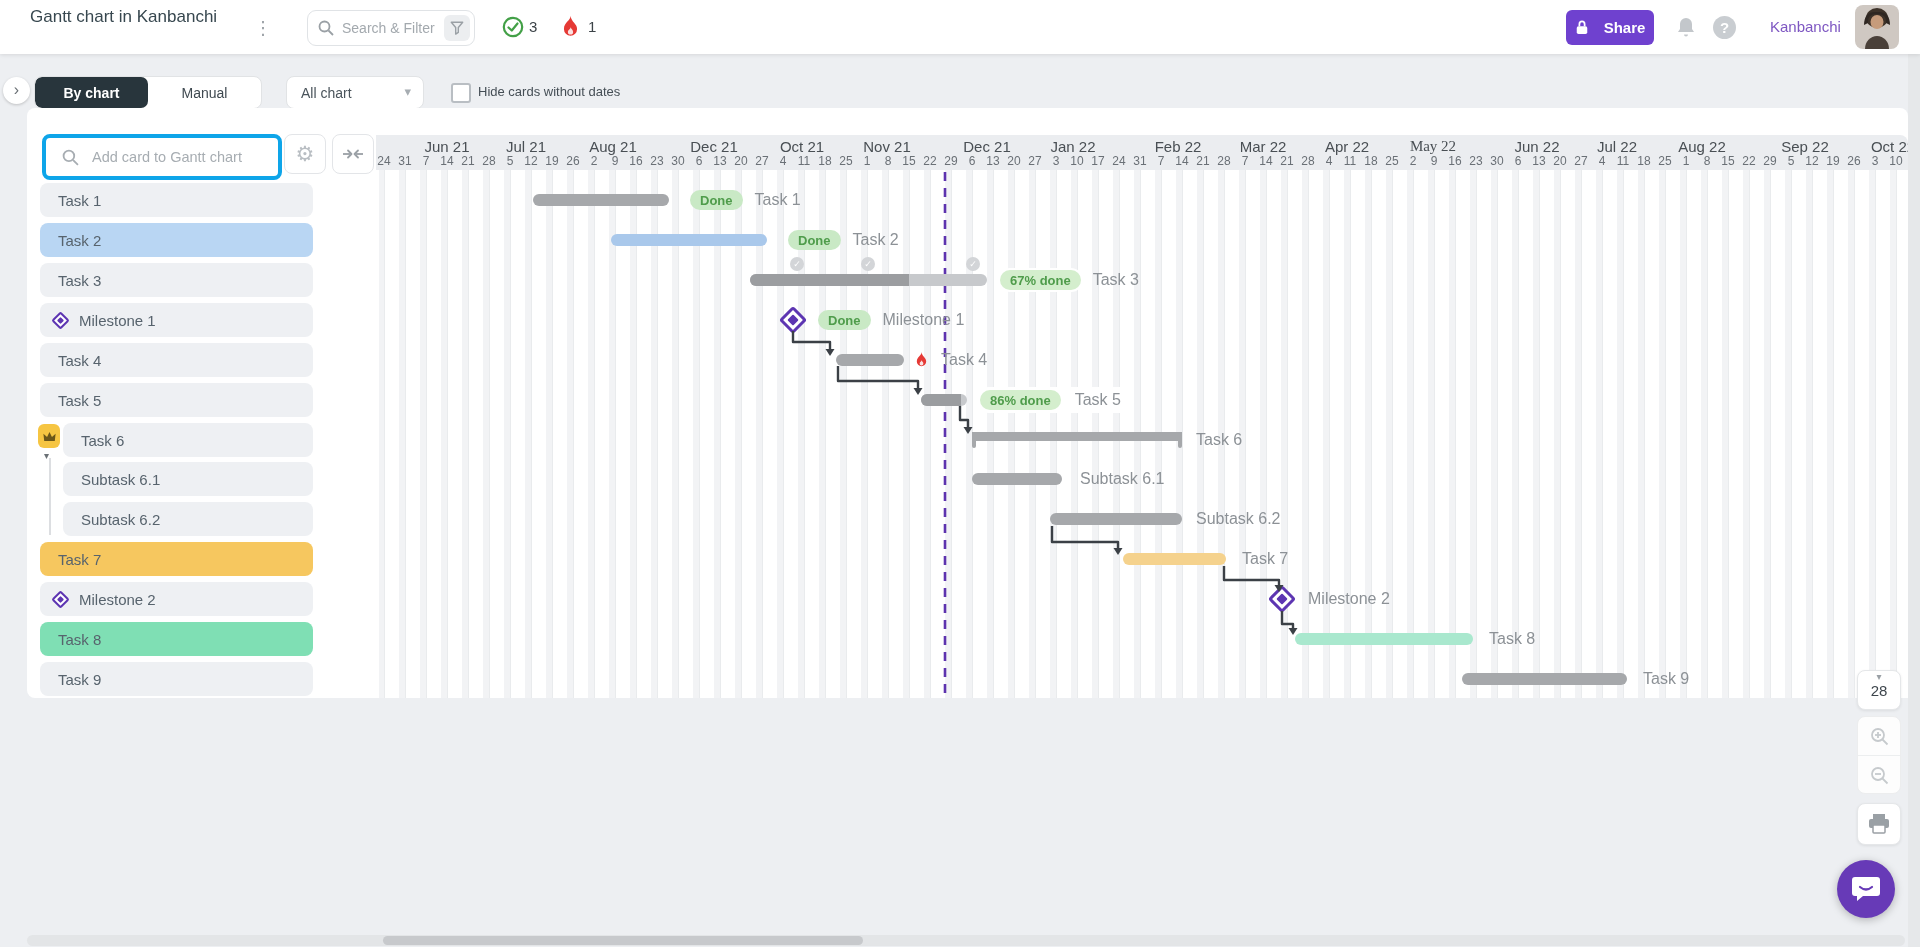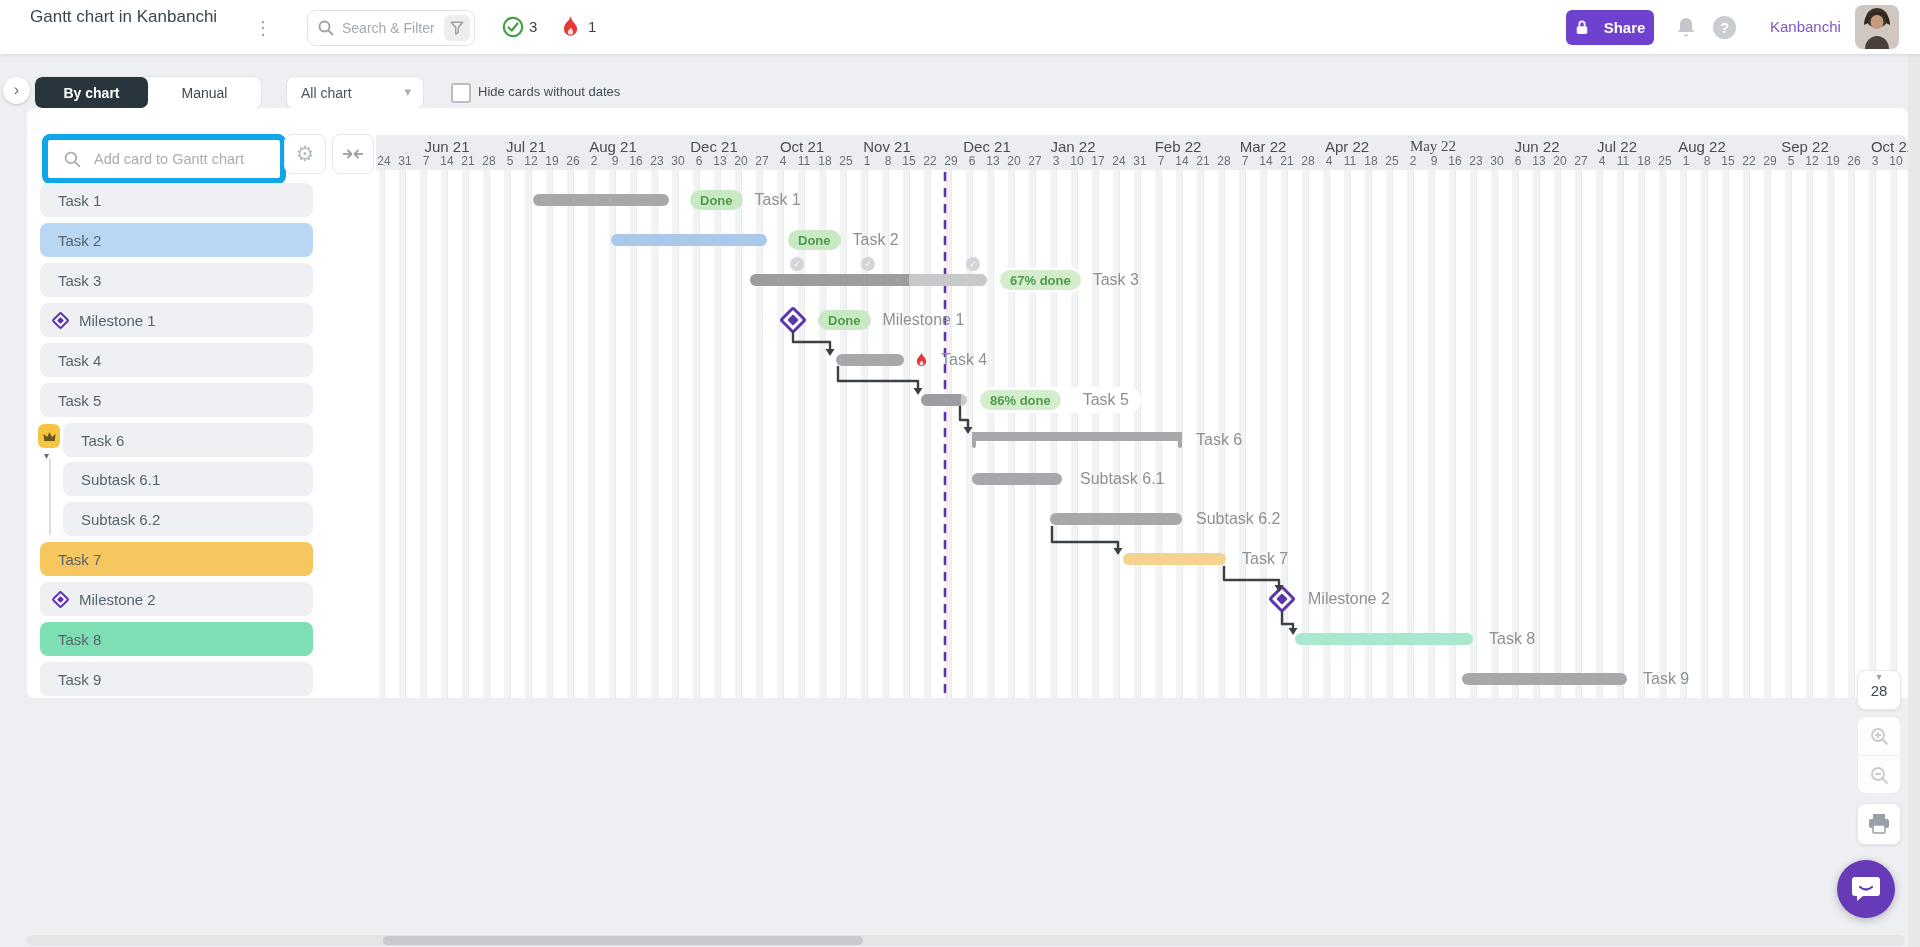--- a/index.html
+++ b/index.html
@@ -39,21 +39,21 @@
   #dates-select{position:absolute;left:286px;top:76px;width:122px;height:31px;background:#fff;border:1px solid #e1e3e5;
         border-radius:8px;font-size:14px;color:#4a545b;display:flex;align-items:center;padding-left:14px;cursor:pointer}
   #dates-caret{position:absolute;right:12px;top:7px;color:#a7adb2;font-size:13px;font-family:"DejaVu Sans",sans-serif}
   #hide-checkbox{position:absolute;left:451px;top:83px;width:16px;height:16px;border:2px solid #b9bec3;border-radius:3px;background:#fff}
   #hide-label{position:absolute;left:478px;top:84px;font-size:13px;color:#454e55}
 
   
   #card{position:absolute;left:27px;top:108px;width:1881px;height:590px;background:#fff;border-radius:8px}
 
   
-  #add-card{position:absolute;left:42px;top:134px;width:232px;height:38px;border:6px solid #0ea5e9;border-radius:8px;background:#fff}
+  #add-card{position:absolute;left:42px;top:134px;width:232px;height:38px;border:4px solid #0ea5e9;border-radius:8px;background:#fff}
   #add-card input{position:absolute;left:44px;top:4px;width:180px;height:28px;border:0;outline:0;font-size:14.5px;
         color:#6a7176;font-family:"Liberation Sans",sans-serif;background:transparent}
   #add-card input::placeholder{color:#a7adb2}
   .side-btn{position:absolute;top:134px;width:40px;height:38px;border:1px solid #e3e5e8;border-radius:8px;background:#fff;
         display:flex;align-items:center;justify-content:center;cursor:pointer}
   #gear-btn{left:284px;color:#b9bec3;font-size:21px;font-family:"DejaVu Sans",sans-serif}
   #collapse-side-btn{left:332px}
 
   
   .pill{position:absolute;height:34px;border-radius:8px;font-size:15px;color:#57636d;display:flex;align-items:center;cursor:pointer}
@@ -78,21 +78,21 @@
       background-position:8px 0}
   #gantt-layer{position:absolute;left:0;top:0;width:1776px;height:947px;pointer-events:none}
   .bar{position:absolute;height:12px;border-radius:6px}
   .bar-done{position:absolute;left:0;top:0;height:12px;border-radius:6px 0 0 6px}
   .sum-tab{position:absolute;width:4px;height:16px;border-radius:0 0 2px 2px}
   .badge{height:20px;border-radius:10px;padding:0 10px;font-size:13px;font-weight:bold;display:inline-flex;
          align-items:center;background:#c9e9c5;color:#4f9c4b}
   .badge.ring{background:#d4eecd;color:#53a04e;box-shadow:0 0 0 2px #fff}
   .lblgrp{position:absolute;display:flex;align-items:center;gap:12px}
   .tlabel{font-size:16px;color:#8c9196;white-space:nowrap}
-  .white-wrap{background:#fff;border-radius:14px;padding:3px 12px 3px 4px;display:flex;align-items:center;gap:22px}
+  .white-wrap{background:#fff;border-radius:14px;padding:3px 12px 3px 4px;display:flex;align-items:center;gap:14px}
   .diamond{position:absolute;width:14px;height:14px;border:3px solid #5d35b2;border-radius:3px;transform:rotate(45deg);background:#fff}
   .diamond::after{content:"";position:absolute;left:3px;top:3px;width:8px;height:8px;background:#5d35b2;border-radius:1px}
   .check-dot{position:absolute;width:14px;height:14px;border-radius:50%;background:#d3d5d8;color:#fff;
         font-size:9px;text-align:center;line-height:14px}
 
   
   .float-box{position:absolute;left:1857px;width:42px;background:#fff;border:1px solid #e5e7e9;border-radius:8px;
         box-shadow:0 1px 3px rgba(0,0,0,.08)}
   #rowcount-box{top:670px;height:38px;text-align:center}
   #rowcount-caret{font-size:10px;color:#9aa0a5;line-height:12px;font-family:"DejaVu Sans",sans-serif}

